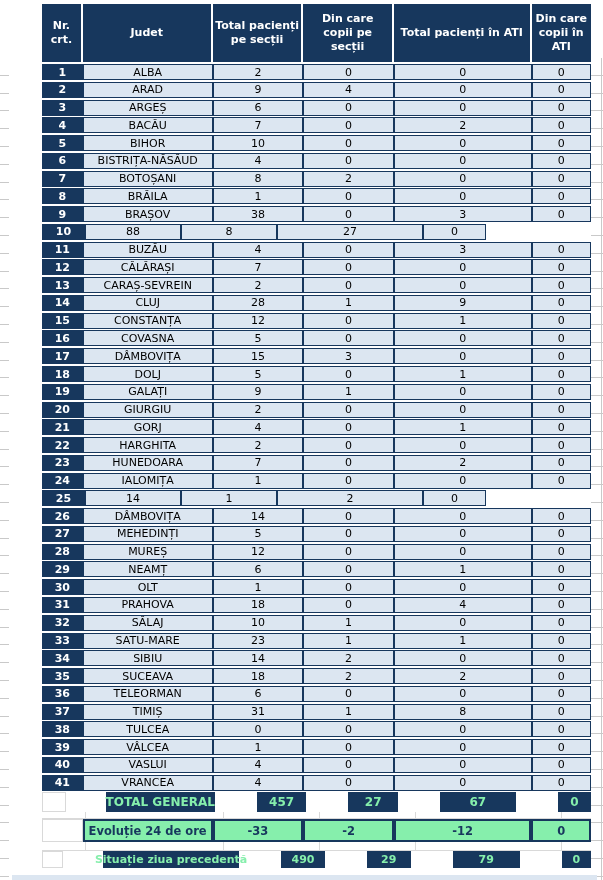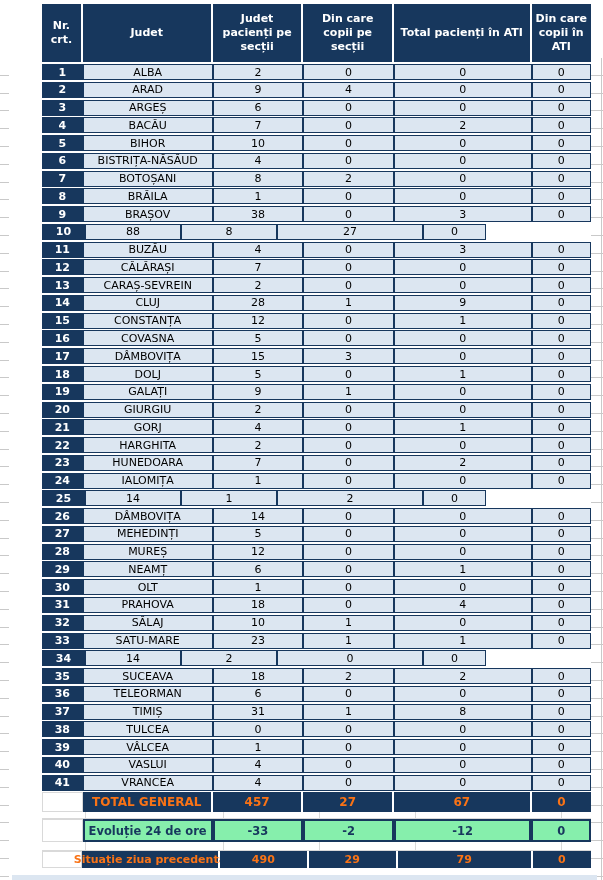--- a/index.html
+++ b/index.html
@@ -43,23 +43,23 @@
     height:16px; display:flex; align-items:center; justify-content:center;
     font-size:11px; border:1px solid #17375d; overflow:hidden; white-space:nowrap;
   }
   .cell.nr   { background:#17375d; color:#ffffff; font-weight:bold; }
   .cell.data { background:#dce6f1; color:#000000; }
 
   
   .total-row { display:flex; height:20px; }
   .empty-cell { background:#ffffff; border:1px solid #d9d9d9; height:100%; }
   .navy-cell {
-    background:#17375d; color:#f97316; font-weight:bold; font-size:12px;
+    background:#17375d; color:#86efac; font-weight:bold; font-size:12px;
     display:flex; align-items:center; justify-content:center;
-    border-right:2px solid #ffffff; height:100%; white-space:nowrap;
+    border-right:2px solid #ffffff; height:100%; white-space:nowrap;margin-left:40px;
   }
   .navy-cell:last-child { border-right:none; }
 
   
   .spacer {
     border-bottom:1px solid #d9d9d9;
     background:
       linear-gradient(#d9d9d9,#d9d9d9) 43px 0/1px 100% no-repeat,
       linear-gradient(#d9d9d9,#d9d9d9) 181px 0/1px 100% no-repeat,
       linear-gradient(#d9d9d9,#d9d9d9) 277px 0/1px 100% no-repeat,
@@ -90,21 +90,21 @@
 <div class="screen">
 
   <div class="margin-strip margin-left"></div>
   <div class="margin-strip margin-right"></div>
 
   <div class="table">
 
     <div class="header-row">
       <div class="hcell c0">Nr. crt.</div>
       <div class="hcell c1">Judet</div>
-      <div class="hcell c2">Judet pacienți pe secții</div>
+      <div class="hcell c2">Total pacienți pe secții</div>
       <div class="hcell c3">Din care copii pe secții</div>
       <div class="hcell c4">Total pacienți în ATI</div>
       <div class="hcell c5">Din care copii în ATI</div>
     </div>
 
     <div class="tbody">
   <div class="trow">
     <div class="cell nr c0">1</div>
     <div class="cell data c1">ALBA</div>
     <div class="cell data c2">2</div>
@@ -394,20 +394,21 @@
     <div class="cell nr c0">33</div>
     <div class="cell data c1">SATU-MARE</div>
     <div class="cell data c2">23</div>
     <div class="cell data c3">1</div>
     <div class="cell data c4">1</div>
     <div class="cell data c5">0</div>
   </div>
 
   <div class="trow">
     <div class="cell nr c0">34</div>
+    <div class="cell data c1">SIBIU</div>
     <div class="cell data c2">14</div>
     <div class="cell data c3">2</div>
     <div class="cell data c4">0</div>
     <div class="cell data c5">0</div>
   </div>
 
   <div class="trow">
     <div class="cell nr c0">35</div>
     <div class="cell data c1">SUCEAVA</div>
     <div class="cell data c2">18</div>

